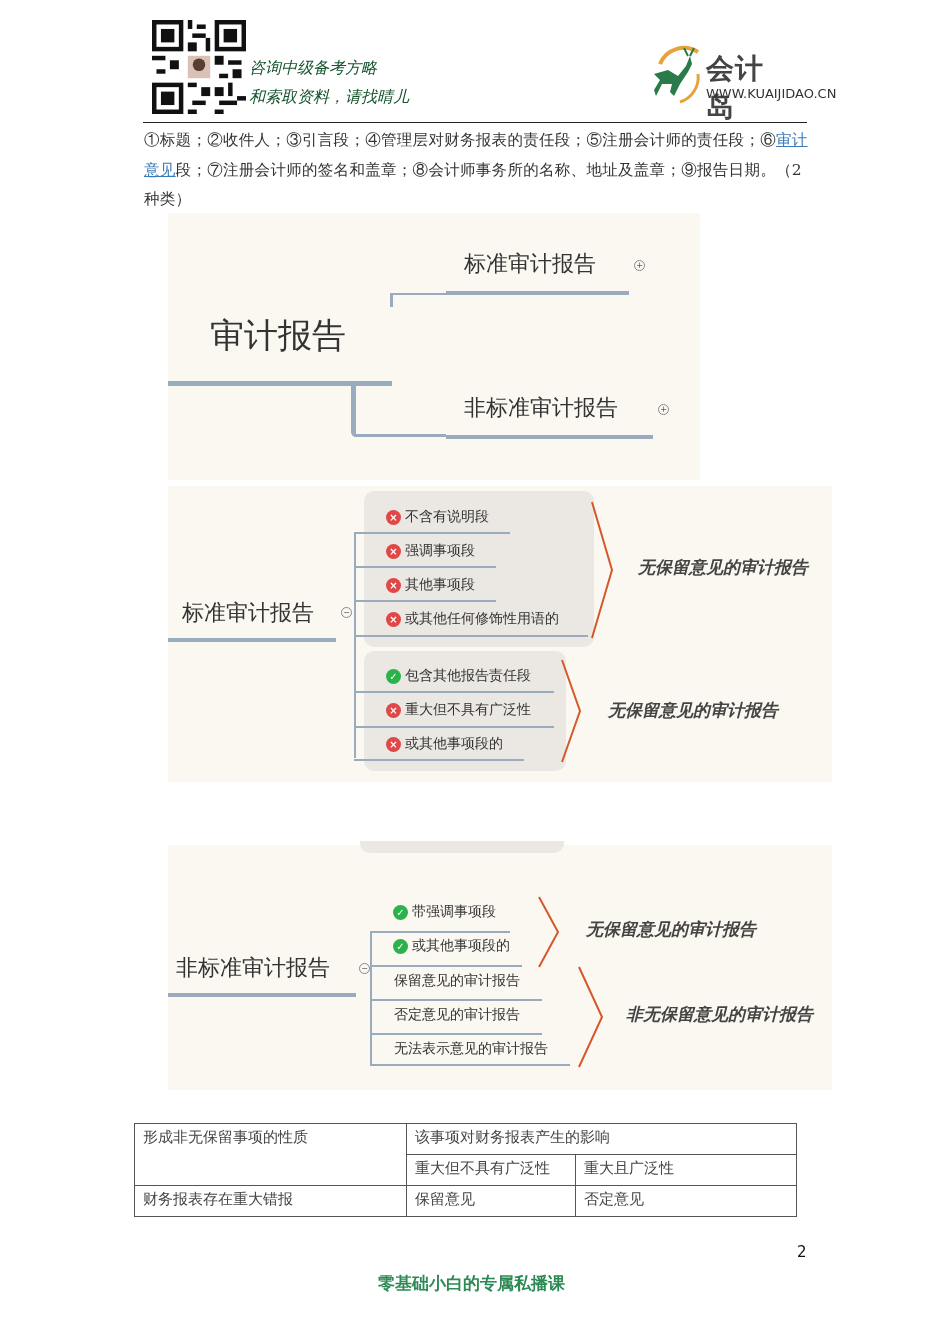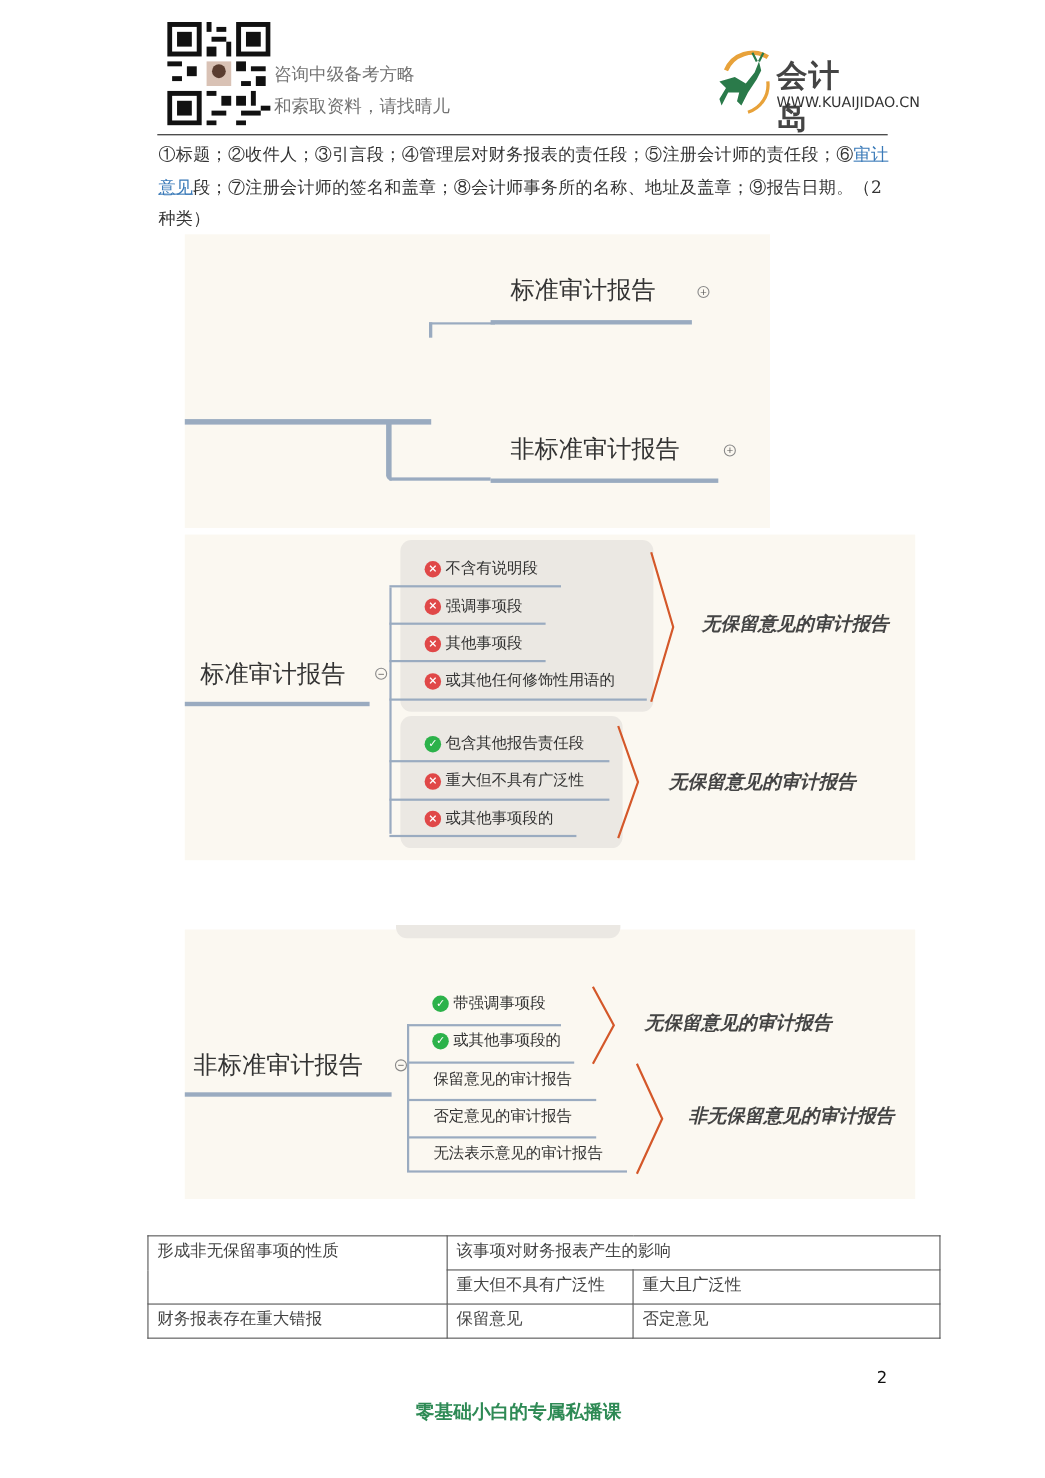--- a/index.html
+++ b/index.html
@@ -2,21 +2,21 @@
 <html><head>
 <meta charset="utf-8">
 <style>
   html, body { margin:0; padding:0; background:#ffffff; }
   body { width:950px; height:1344px; position:relative; overflow:hidden;
          font-family:"DejaVu Sans", sans-serif; color:#222; }
   .abs { position:absolute; }
   
   .qr { left:152px; top:20px; width:94px; height:94px; background:#fff; }
   .qr svg { width:94px; height:94px; display:block; }
-  .hdr-text { left:249px; font-size:16px; color:#737373; }
+  .hdr-text { left:249px; font-size:16px; color:#14532d;font-style:italic; }
   .logo { left:650px; top:44px; width:140px; height:62px; }
   .rule { left:143px; top:122px; width:664px; height:1px; background:#222; }
   
   .para { left:144px; top:126px; width:664px; font-family:"DejaVu Serif", serif;
           font-size:15.5px; line-height:29.5px; color:#333; letter-spacing:0.3px; }
   .para .link { color:#3a7ab8; text-decoration:underline; }
   
   .panel { background:#fbf8f1; }
   .p1 { left:168px; top:213px; width:532px; height:267px; }
   .p2 { left:168px; top:486px; width:664px; height:296px; }
@@ -27,21 +27,21 @@
           font-size:8px; line-height:9px; text-align:center; color:#555; }
   .group { position:absolute; background:#ebe8e3; border-radius:10px; }
   .leaf { position:absolute; font-size:14px; color:#333; white-space:nowrap; display:flex; align-items:center; }
   .ic { width:15px; height:15px; border-radius:50%; color:#fff; font-size:10px; line-height:15px;
         text-align:center; margin-right:4px; font-weight:bold; flex:none; }
   .ic.x { background:#e04848; }
   .ic.ok { background:#2cb24a; }
   .result { position:absolute; font-size:17px; font-style:italic; color:#444; white-space:nowrap;font-weight:bold; }
   .brace { position:absolute; }
   
-  table.t { position:absolute; left:134px; top:1123px; width:721px; border-collapse:collapse;
+  table.t { position:absolute; left:134px; top:1123px; width:663px; border-collapse:collapse;
             font-family:"DejaVu Serif", serif; font-size:15px; color:#444; }
   table.t td { border:1px solid #555; padding:4px 8px; height:22px; vertical-align:top; }
   .pageno { left:797px; top:1243px; font-size:15px; color:#111; }
   .footer { left:378px; top:1272px; font-size:17px; font-weight:bold; color:#2e8a55; }
 </style>
 </head>
 <body>
 
 <div class="abs qr">
   <svg viewBox="0 0 21 21">
@@ -96,20 +96,21 @@
   <div class="abs" style="left:56px;top:42px;font-size:13px;color:#333;">WWW.KUAIJIDAO.CN</div>
 </div>
 
 <div class="abs rule"></div>
 
 <div class="abs para">
   <span>①标题；②收件人；③引言段；④管理层对财务报表的责任段；⑤注册会计师的责任段；⑥</span><span class="link">审计意见</span><span>段；⑦注册会计师的签名和盖章；⑧会计师事务所的名称、地址及盖章；⑨报告日期。（2 种类）</span>
 </div>
 
 <div class="abs panel p1">
+  <div class="node-title" style="left:42px;top:100px;font-size:34px;color:#333;">审计报告</div>
   <div class="line" style="left:0;top:168px;width:224px;height:5px;"></div>
   <div class="line" style="left:183px;top:170px;width:5px;height:54px;border-radius:0 0 0 8px;"></div>
   <div class="line" style="left:186px;top:221px;width:92px;height:3px;"></div>
   <div class="line" style="left:222px;top:80px;width:60px;height:2px;"></div>
   <div class="line" style="left:222px;top:80px;width:3px;height:14px;"></div>
   <div class="node-title" style="left:296px;top:36px;font-size:22px;">标准审计报告</div>
   <div class="line" style="left:278px;top:78px;width:183px;height:4px;"></div>
   <div class="plus" style="left:466px;top:47px;">+</div>
   <div class="node-title" style="left:296px;top:180px;font-size:22px;">非标准审计报告</div>
   <div class="line" style="left:278px;top:222px;width:207px;height:4px;"></div>

